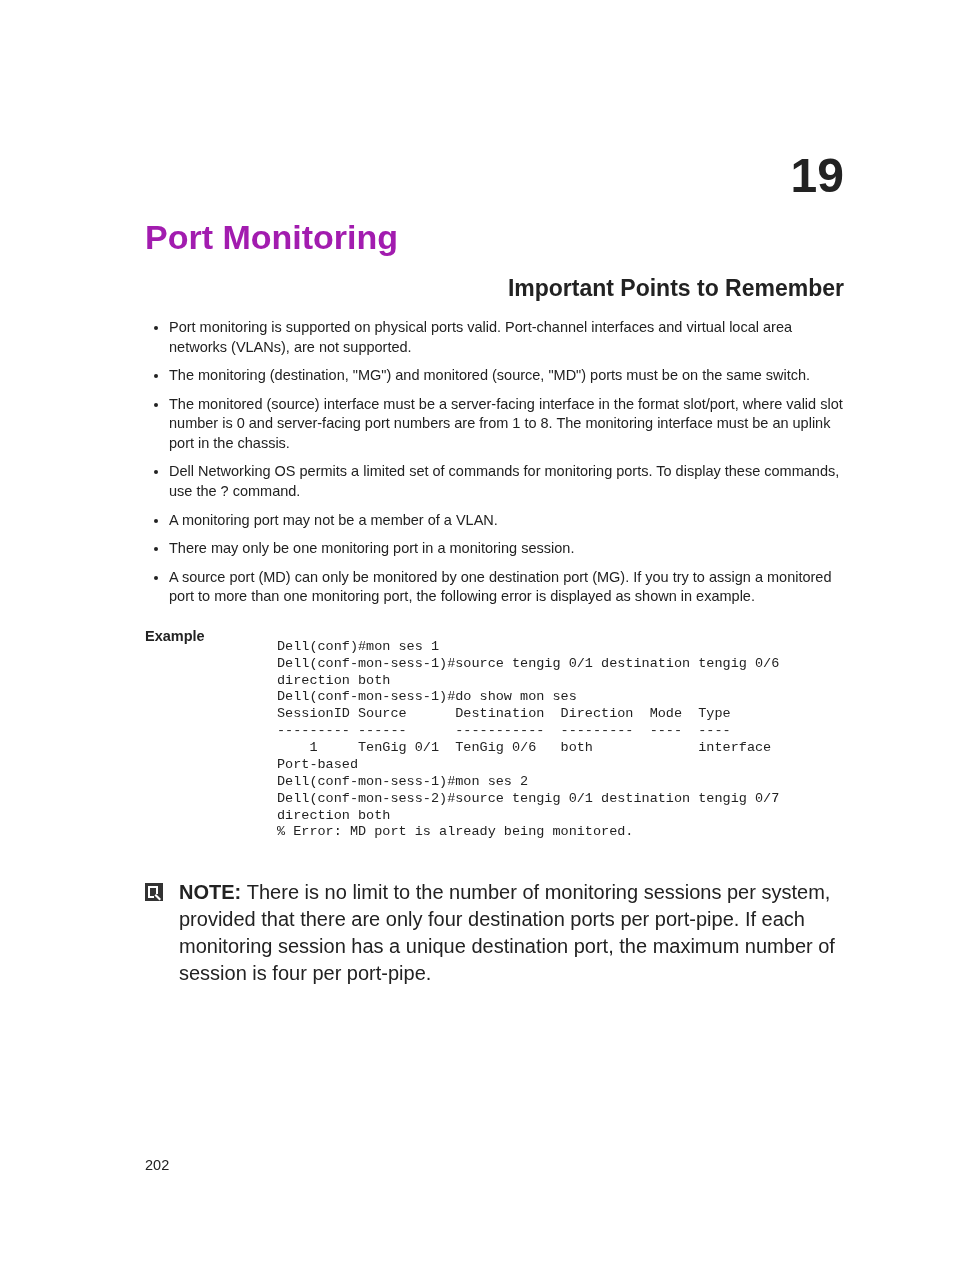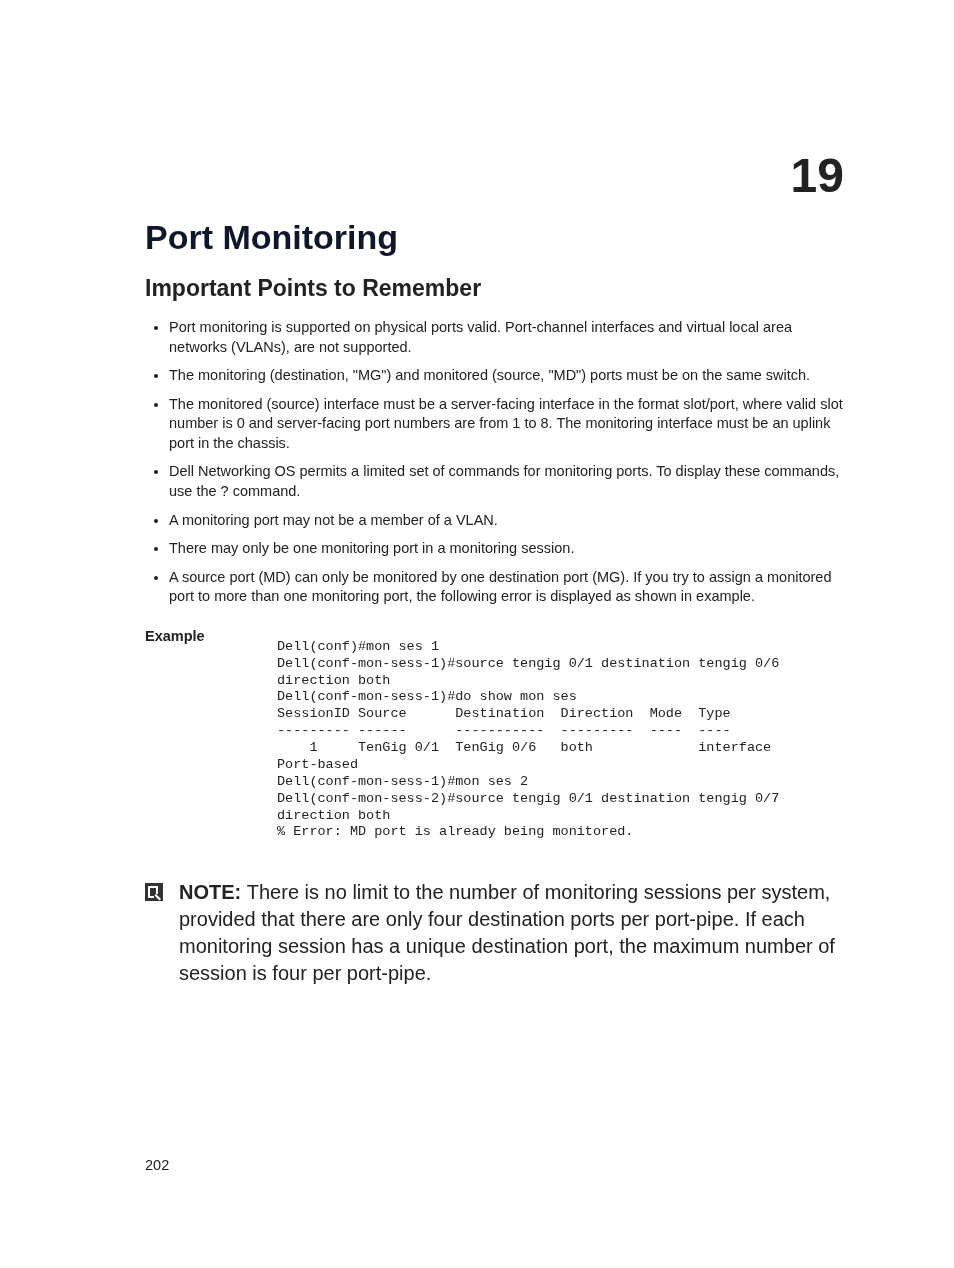--- a/index.html
+++ b/index.html
@@ -24,32 +24,33 @@
     top: 148px;
     right: 110px;
     font-size: 48px;
     font-weight: 700;
     color: #222;
   }
   h1.title {
     font-size: 34px;
     font-weight: 700;
     margin: 68px 0 18px 0;
-    color: #0f172a;
+    color: #a21caf;
   }
   p.intro {
     font-size: 14.5px;
     line-height: 1.35;
     margin: 0 0 60px 0;
   }
   h2.section {
     font-size: 23px;
     font-weight: 700;
     margin: 0 0 16px 0;
     color: #222;
+    text-align: right;
   }
   ul.bullets {
     margin: 0 0 20px 0;
     padding-left: 24px;
     font-size: 14.5px;
     line-height: 1.35;
   }
   ul.bullets li {
     margin-bottom: 9px;
   }

